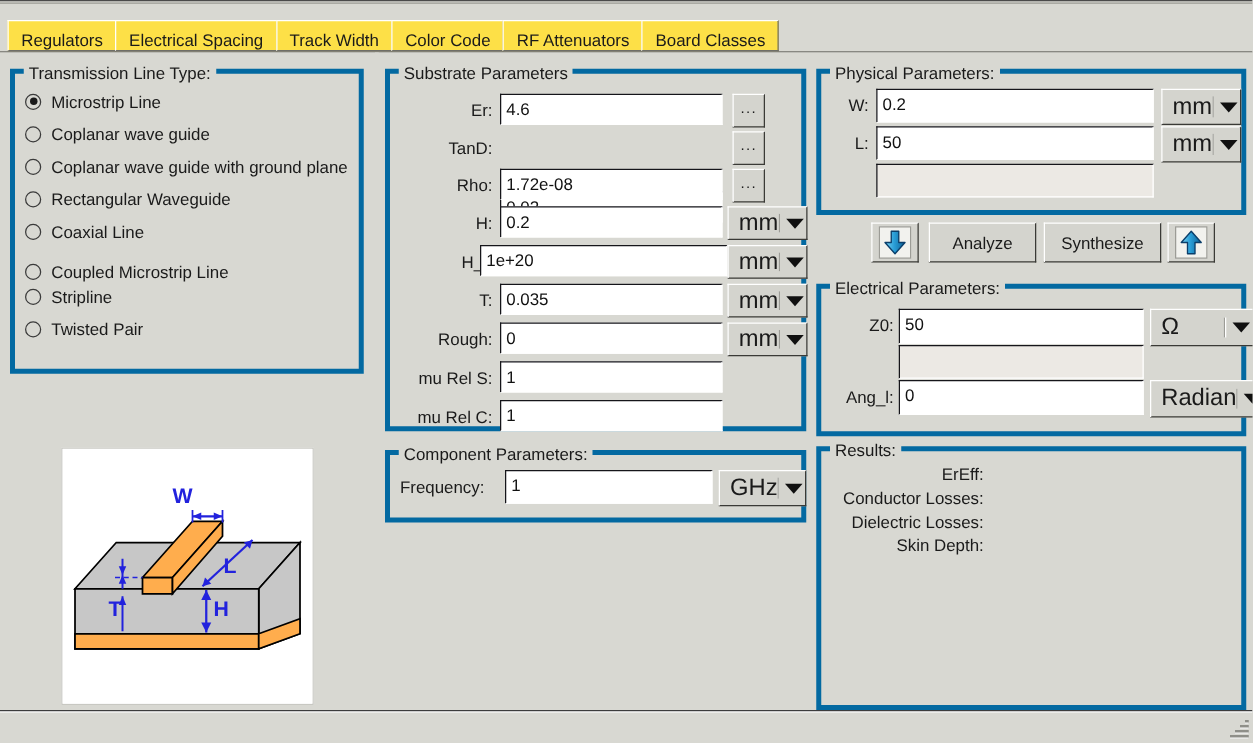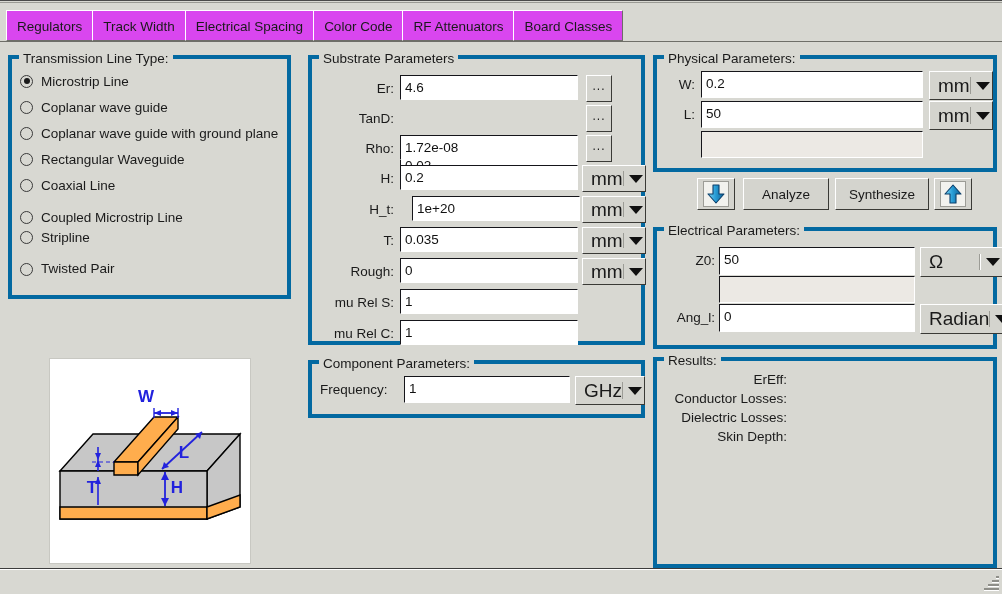--- a/index.html
+++ b/index.html
@@ -11,22 +11,22 @@
     -webkit-font-smoothing:antialiased;
   }
   
   #window{position:relative;width:1002px;height:594px;background:#d8d8d2;box-sizing:border-box;}
   #top-hairline{position:absolute;left:0;top:0;width:1002px;height:3px;background:#d8d8d2;border-top:1px solid #4a4a4a;border-bottom:1px solid #9a9a94;box-sizing:border-box;}
 
   
   #tabbar{position:absolute;left:0;top:8px;width:1002px;height:34px;}
   #tabstrip{position:absolute;left:6px;top:0;height:33px;display:flex;align-items:flex-end;}
   .tab{
-    height:31px;line-height:31px;padding:0 10px;
-    background:#d946ef;color:#1a1a1a;font-size:13.5px;
+    height:25px;line-height:31px;padding:0 10px;
+    background:#fde047;color:#1a1a1a;font-size:13.5px;
     border-left:1px solid #ffffff;border-top:1px solid #ffffff;
     border-right:1px solid #6e6e68;border-bottom:1px solid #6e6e68;
     box-sizing:border-box;white-space:nowrap;cursor:default;
     margin-right:-1px;
   }
   .tab.active{
     height:34px;line-height:33px;background:#e2e2dd;
     border-bottom:1px solid #e2e2dd;border-top:1px solid #ffffff;
     border-left:1px solid #ffffff;border-right:1px solid #6e6e68;
     position:relative;z-index:3;
@@ -140,22 +140,22 @@
 </head>
 <body>
 
 <div id="window">
 
   <div id="top-hairline"></div>
 
   <div id="tabbar">
     <div id="tabstrip">
       <div class="tab">Regulators</div>
+      <div class="tab">Electrical Spacing</div>
       <div class="tab">Track Width</div>
-      <div class="tab">Electrical Spacing</div>
       <div class="tab">Color Code</div>
       <div class="tab">RF Attenuators</div>
       <div class="tab">Board Classes</div>
     </div>
   </div>
   <div id="tabline"></div>
 
   <div id="page">
 
     <div id="leftcol">
@@ -184,21 +184,21 @@
           <span>Coaxial Line</span>
         </div>
         <div class="radio-row" style="top:145px;">
           <span class="radio"></span>
           <span>Coupled Microstrip Line</span>
         </div>
         <div class="radio-row" style="top:165px;">
           <span class="radio"></span>
           <span>Stripline</span>
         </div>
-        <div class="radio-row" style="top:191px;align-items:flex-end;">
+        <div class="radio-row" style="top:191px;">
           <span class="radio"></span>
           <span>Twisted Pair</span>
         </div>
       </div>
 
       <div id="diagram-box">
         <svg width="200" height="204" viewBox="0 0 200 204">
           <rect x="0" y="0" width="200" height="204" fill="#ffffff"></rect>
 
           <polygon points="10,112 43,75 190,75 157,112" fill="#C7C7C7" stroke="#000" stroke-width="1.4"></polygon>
@@ -266,21 +266,21 @@
 
         <div class="lbl" style="left:4px;top:110px;width:78px;">H:</div>
         <div class="field" style="left:88px;top:106px;width:178px;height:25px;">0.2</div>
         <div class="combo" style="left:270px;top:106px;width:64px;height:27px;">
           <span class="ctext">mm</span>
           <span class="csep"></span>
           <span class="carrow"></span>
         </div>
 
         <div class="lbl" style="left:4px;top:141px;width:78px;">H_t:</div>
-        <div class="field" style="left:100px;top:137px;width:168px;height:25px;">1e+20</div>
+        <div class="field" style="left:72px;top:137px;width:198px;height:25px;">1e+20</div>
         <div class="combo" style="left:270px;top:137px;width:64px;height:27px;">
           <span class="ctext">mm</span>
           <span class="csep"></span>
           <span class="carrow"></span>
         </div>
 
         <div class="lbl" style="left:4px;top:172px;width:78px;">T:</div>
         <div class="field" style="left:88px;top:168px;width:178px;height:25px;">0.035</div>
         <div class="combo" style="left:270px;top:168px;width:64px;height:27px;">
           <span class="ctext">mm</span>

